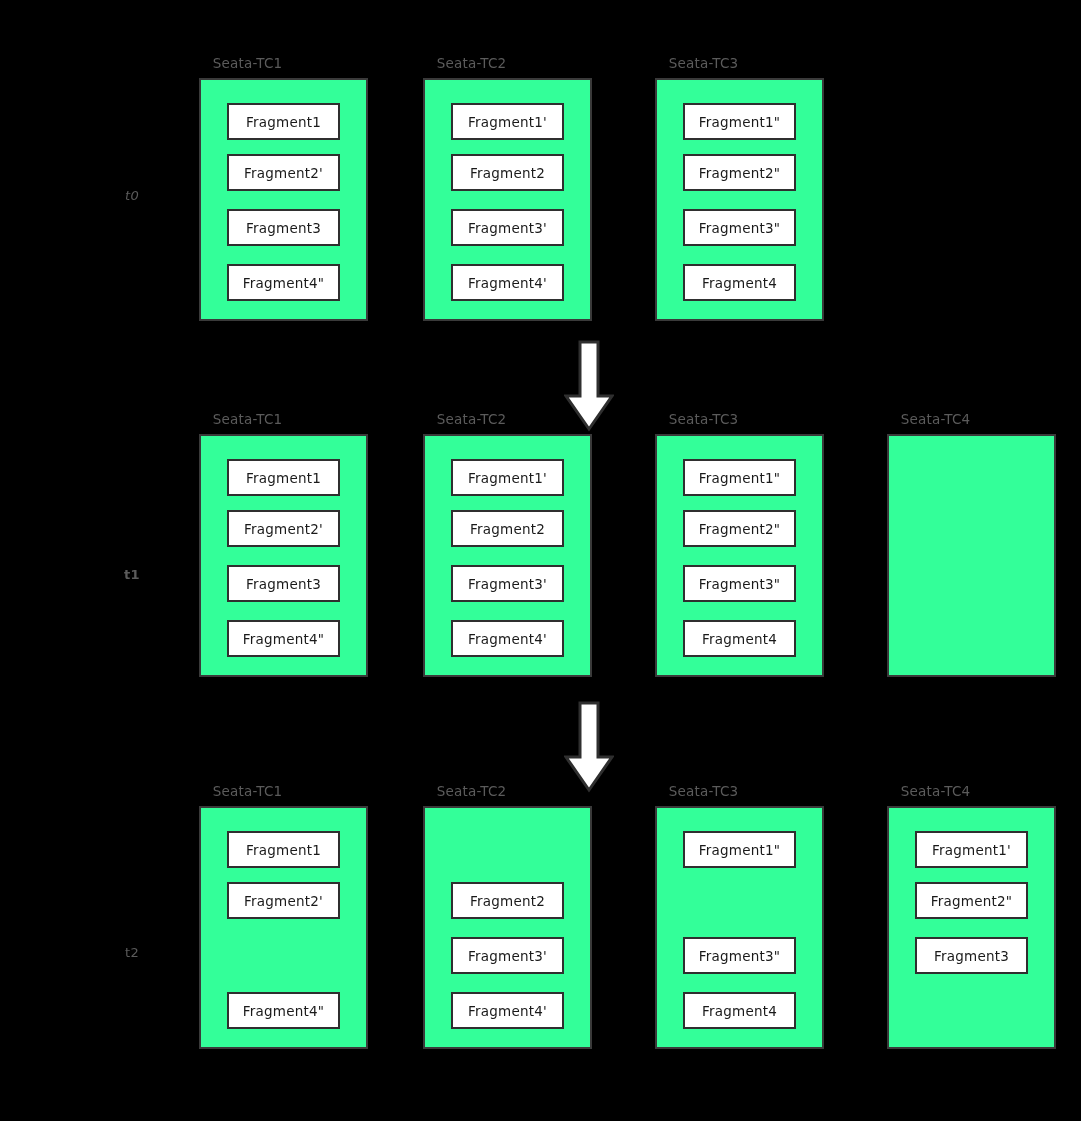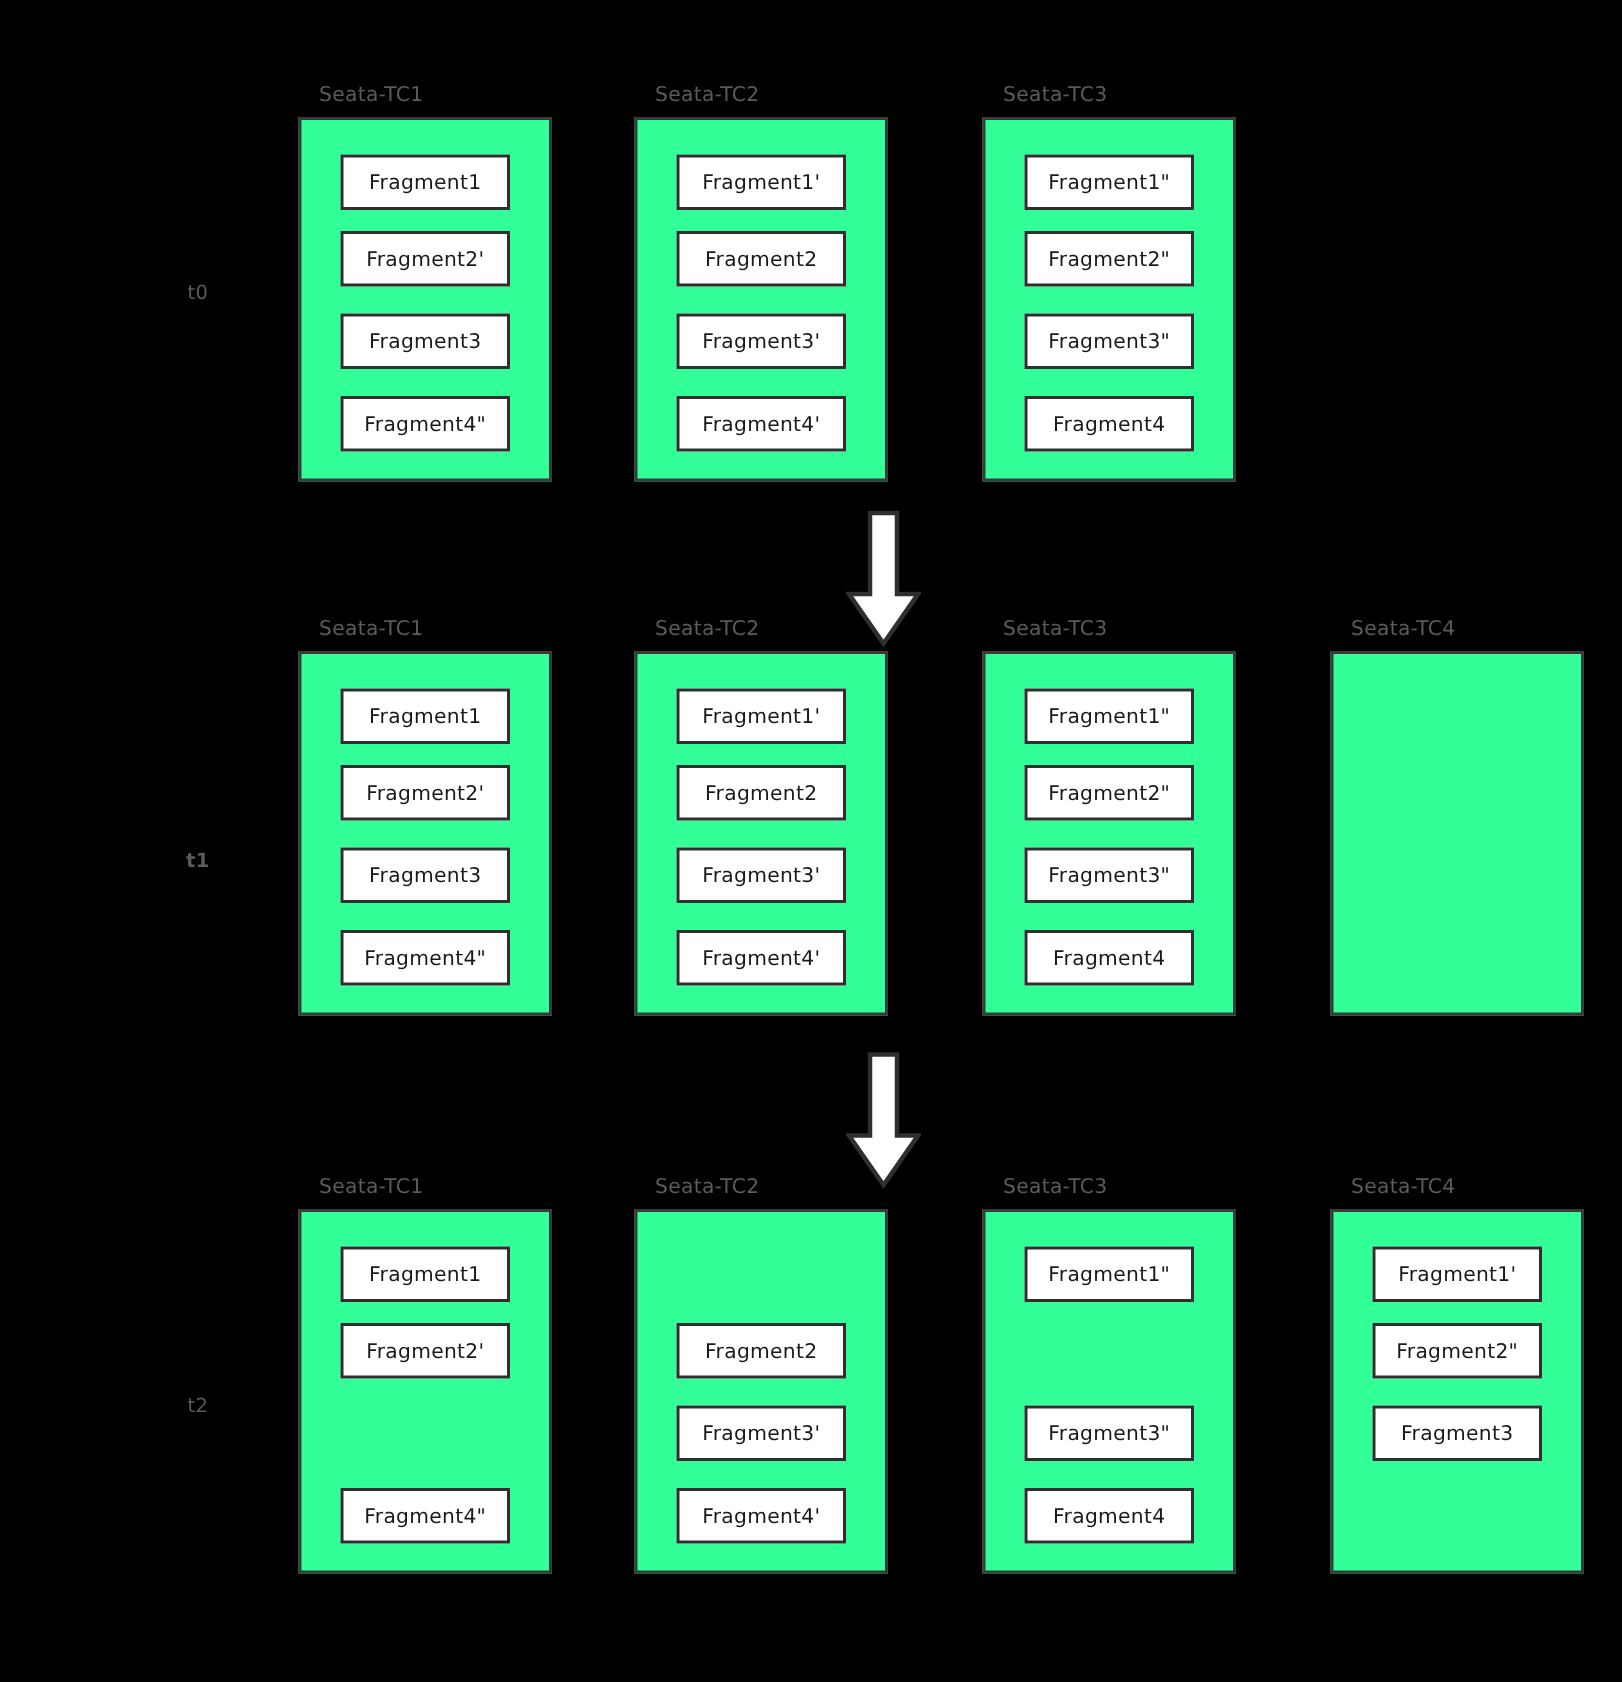--- a/index.html
+++ b/index.html
@@ -104,21 +104,21 @@
     width: 50px;
     height: 92px;
   }
   .arrow svg { display: block; }
 </style>
 </head>
 <body>
 
 <div id="diagram">
     <div class="row" style="top: 55px; height: 266px;">
-      <div class="time-label" style="top: 133px;">t0</div>
+      <div class="time-label" style="top: 133px; font-style: italic;">t0</div>
       <div class="tc-col" style="left: 163px;">
         <div class="tc-title">Seata-TC1</div>
         <div class="tc-panel" style="height: 243px;">
           <div class="frag-slot" style="top: 23px;">
             <div class="frag-box">Fragment1</div>
           </div>
           <div class="frag-slot" style="top: 74px;">
             <div class="frag-box">Fragment2'</div>
           </div>
           <div class="frag-slot" style="top: 129px;">
@@ -229,21 +229,21 @@
           <div class="frag-slot" style="top: 129px;">
             <div class="frag-empty"></div>
           </div>
           <div class="frag-slot" style="top: 184px;">
             <div class="frag-empty"></div>
           </div>
         </div>
       </div>
     </div>
     <div class="row" style="top: 783px; height: 266px;">
-      <div class="time-label" style="top: 147px; text-align: center;">t2</div>
+      <div class="time-label" style="top: 162px; text-align: center;">t2</div>
       <div class="tc-col" style="left: 163px;">
         <div class="tc-title">Seata-TC1</div>
         <div class="tc-panel" style="height: 243px;">
           <div class="frag-slot" style="top: 23px;">
             <div class="frag-box">Fragment1</div>
           </div>
           <div class="frag-slot" style="top: 74px;">
             <div class="frag-box">Fragment2'</div>
           </div>
           <div class="frag-slot" style="top: 129px;">

